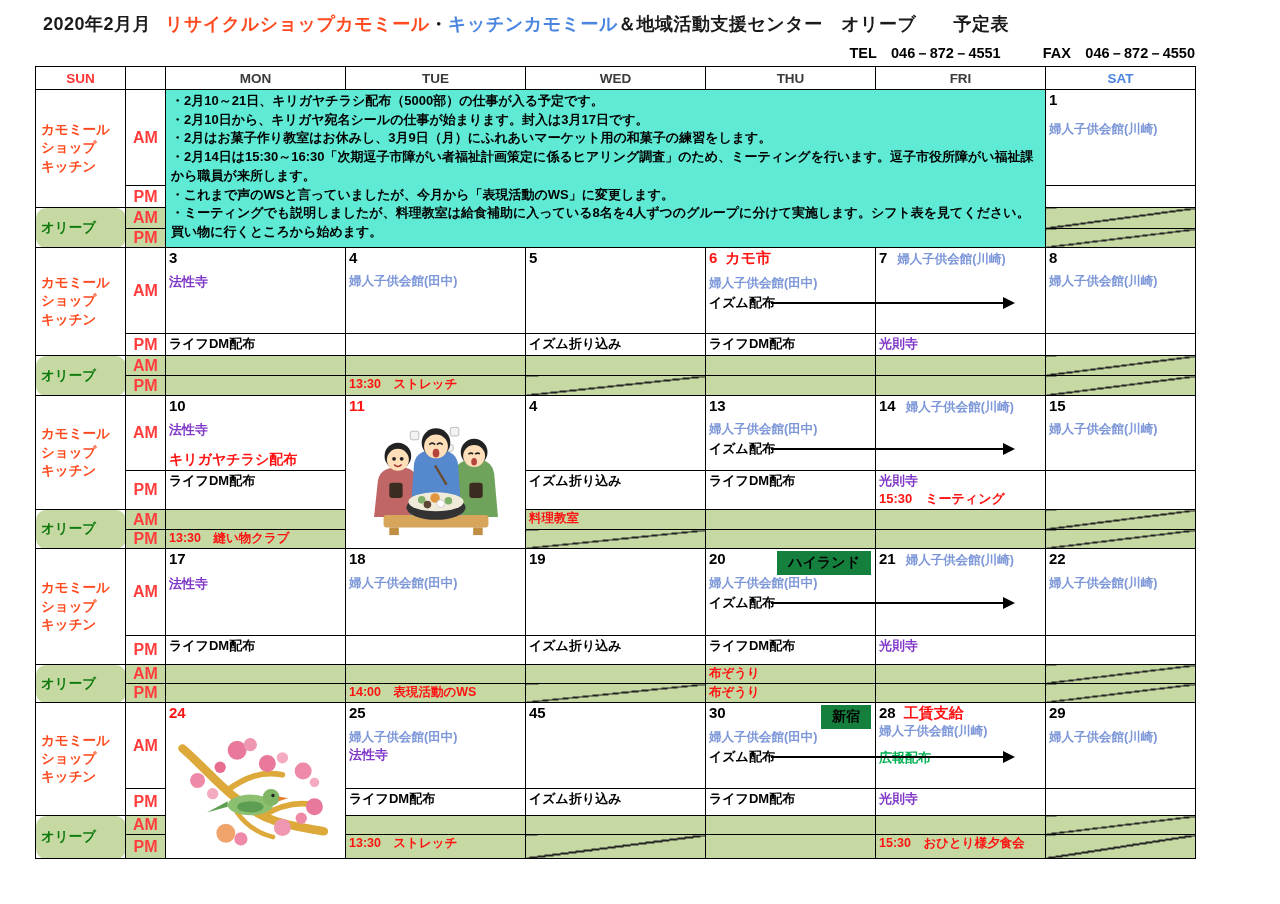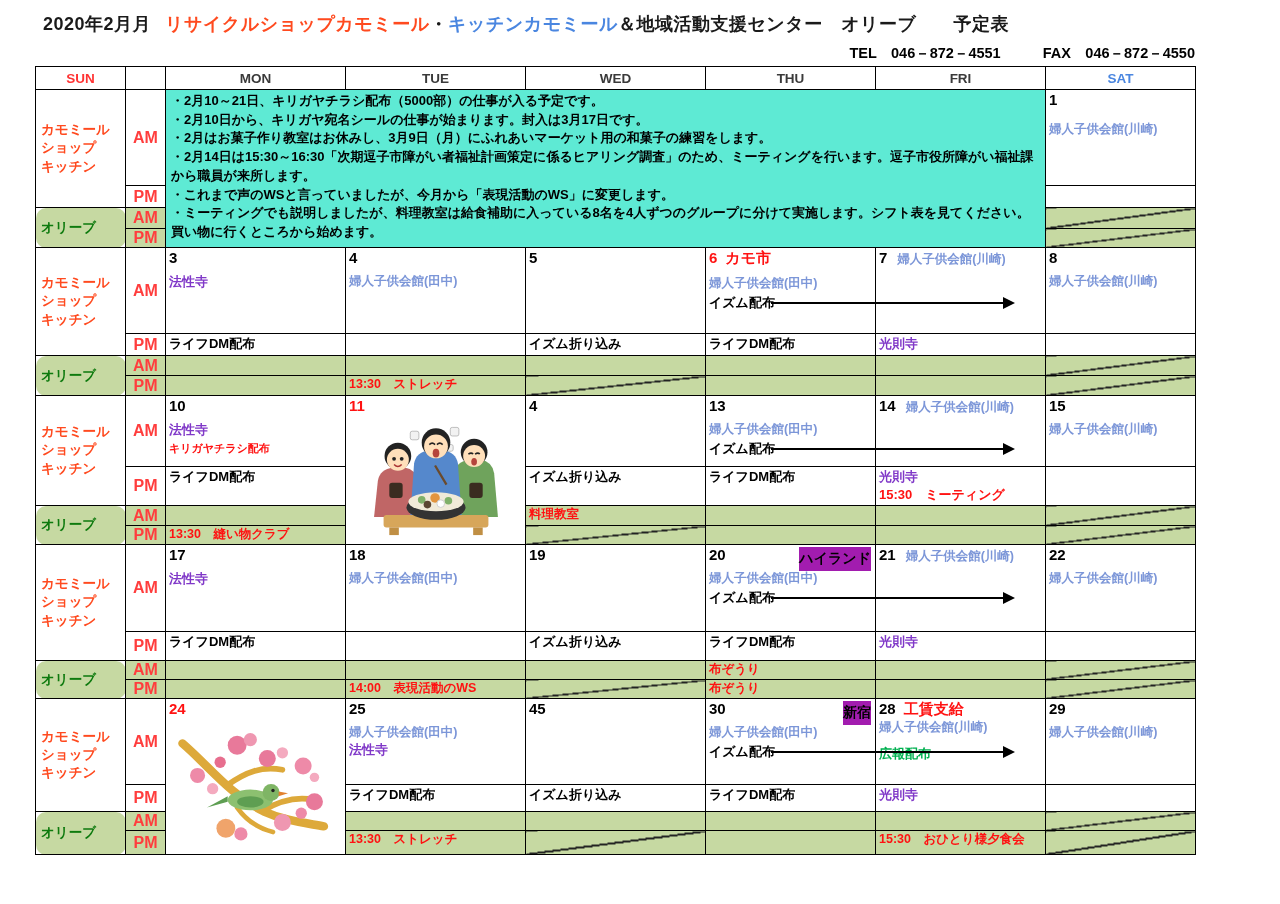--- a/index.html
+++ b/index.html
@@ -50,33 +50,33 @@
   .dayno  { font-size:15px; line-height:1.15; color:#000; }
   .dayno.red { color:#ff1212; }
   .dayline .dayno { display:inline-block; }
   .event-big { color:#ff1212; font-size:15px; margin-left:8px; }
   .venue  { color:#7c96d8; font-size:12.5px; }
   .venue-inline { color:#7c96d8; font-size:12.5px; margin-left:10px; }
   .temple { color:#8038c8; font-size:13px; }
   .sp { margin-top:7px; }
   .sp2 { margin-top:13px; }
   .redline { color:#ff1212; font-size:13px; }
-  .redline-big { color:#ff1212; font-size:11px; margin-top:2px; }
+  .redline-big { color:#ff1212; font-size:14px; margin-top:12px; }
   .greenline { color:#00b050; font-size:13px; margin-top:9px; }
   td.pmcell { font-size:13px; vertical-align:top; }
   td.pmcell.temple { color:#8038c8; }
   td.olivetxt { color:#ff1212; font-size:12.5px; padding-top:0; }
 
   .task { position:relative; font-size:13px; margin-top:2px; }
   .task-arrow { position:absolute; left:62px; top:8px; width:242px; border-top:2.2px solid #000; z-index:5; }
   .task-arrow:after { content:""; position:absolute; right:-2px; top:-7px; width:0; height:0;
       border-top:6px solid transparent; border-bottom:6px solid transparent; border-left:12px solid #000; }
 
-  .badge { position:absolute; top:2px; right:4px; background:#a21caf; color:#000;
-           font-size:14px; padding:3px 0; z-index:6; white-space:nowrap; }
+  .badge { position:absolute; top:2px; right:4px; background:#15803d; color:#000;
+           font-size:14px; padding:3px 11px; z-index:6; white-space:nowrap; }
 
   td.notes { background:#5eead4; font-size:13px; line-height:1.44; padding:2px 5px; }
   td.notes div { white-space:normal; }
 
   td.illu { padding:1px 3px; }
   .illu-wrap { text-align:center; }
 
   .footerline { width:1160px; text-align:right; font-size:13.5px; margin-top:4px; padding-right:2px; }
 </style>
 </head>

